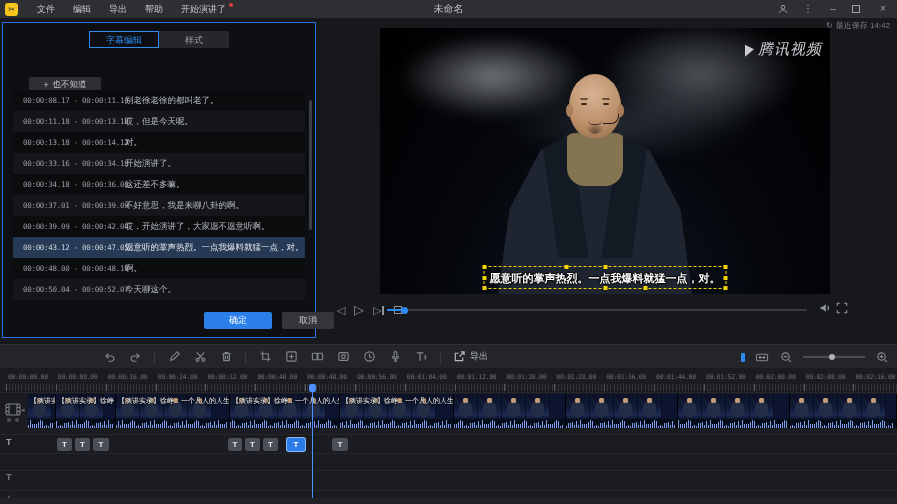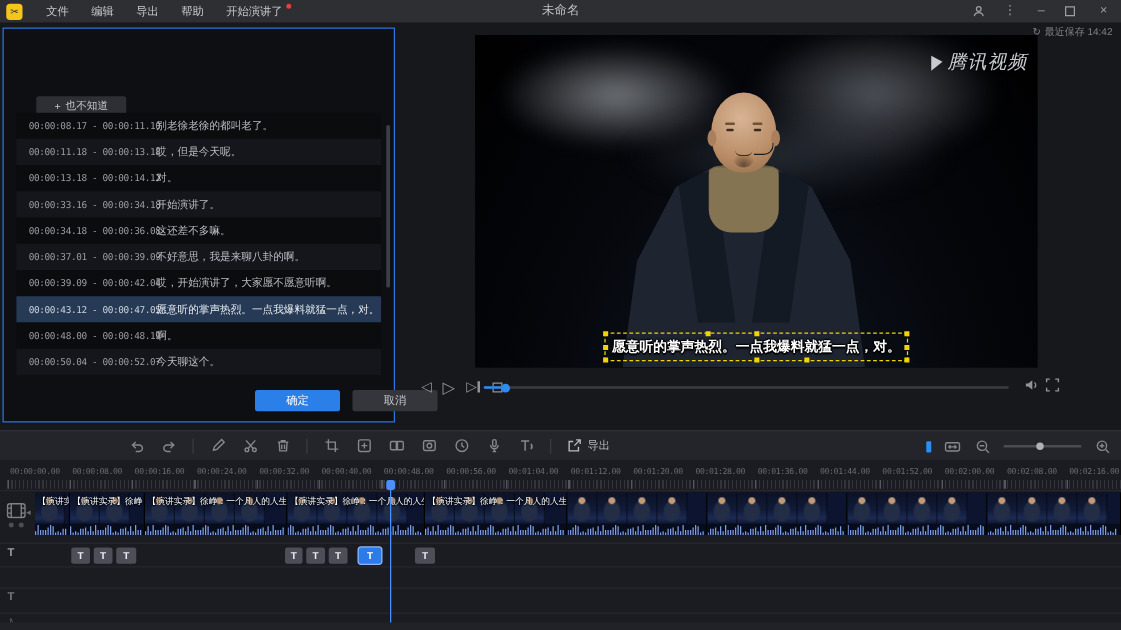--- a/index.html
+++ b/index.html
@@ -32,21 +32,21 @@
   .sub-row { display:flex; height:21px; align-items:center; background:#0b0c0e; cursor:pointer; }
   .sub-row:nth-child(even){ background:#15161b; }
   .sub-row.selected { background:#263a56; }
   .sub-time { width:100px; padding-left:10px; font-family:"DejaVu Sans Mono", monospace; font-size:7.5px; letter-spacing:-0.3px; color:#9a9da3; white-space:nowrap; }
   .sub-row.selected .sub-time { color:#ccd2da; }
   .sub-text { padding-left:12px; font-size:8.5px; color:#b9bdc4; white-space:nowrap; overflow:hidden; }
   .sub-row.selected .sub-text { color:#e8ebf0; }
   .list-scrollbar { position:absolute; right:3px; top:77px; width:3px; height:130px; border-radius:2px; background:#3c3f46; }
   .panel-btns { position:absolute; left:0; bottom:8px; width:100%; height:17px; }
   .btn-confirm { position:absolute; left:201px; width:68px; height:17px; background:#2a7fe8; color:#fff; font-size:9px; border:none; border-radius:2px; cursor:pointer; }
-  .btn-cancel { position:absolute; left:279px; width:68px; height:17px; background:#35363c; color:#c3c6cb; font-size:9px; border:none; border-radius:2px; cursor:pointer; }
+  .btn-cancel { position:absolute; left:279px; width:52px; height:17px; background:#35363c; color:#c3c6cb; font-size:9px; border:none; border-radius:2px; cursor:pointer; }
 
   
   .preview-pane { position:absolute; left:318px; top:0; right:0; height:100%; }
   .saved-status { position:absolute; top:2px; right:7px; font-size:8px; color:#7d8086; display:flex; gap:3px; align-items:center; }
   .video { position:absolute; left:62px; top:10px; width:450px; height:266px; background:#000; overflow:hidden; }
   .scene { position:absolute; inset:0; background:radial-gradient(ellipse at 50% 130%, #101722 0%, #05070c 55%, #000 100%); }
   .blob1 { position:absolute; left:18px; top:6px; width:190px; height:85px; background:radial-gradient(ellipse, rgba(205,210,218,.55), rgba(0,0,0,0) 70%); filter:blur(7px); }
   .blob2 { position:absolute; right:30px; top:-8px; width:200px; height:110px; background:radial-gradient(ellipse, rgba(175,182,192,.45), rgba(0,0,0,0) 70%); filter:blur(8px); }
   .blob3 { position:absolute; left:120px; top:60px; width:260px; height:70px; background:radial-gradient(ellipse, rgba(120,128,142,.30), rgba(0,0,0,0) 72%); filter:blur(9px); }
   .person-head { position:absolute; left:189px; top:46px; width:52px; height:64px; border-radius:50% 50% 46% 46%; background:radial-gradient(circle at 45% 32%, #d8b494 0%, #b98c66 62%, #936c4b 100%); }
@@ -163,20 +163,24 @@
       <div class="wc">
           <div class="wc-max"></div>
         </div>
       <div class="wc">×</div>
     </div>
   </div>
 
   <div class="main">
 
     <div class="subtitle-panel">
+      <div class="tabs">
+        <div class="tab active">字幕编辑</div>
+        <div class="tab">样式</div>
+      </div>
       <button class="insert-btn">
           <span>+</span>
           <span>也不知道</span>
         </button>
       <div class="sub-list">
           <div class="sub-row">
             <div class="sub-time">00:00:08.17 - 00:00:11.10</div>
             <div class="sub-text">别老徐老徐的都叫老了。</div>
           </div>
           <div class="sub-row">

